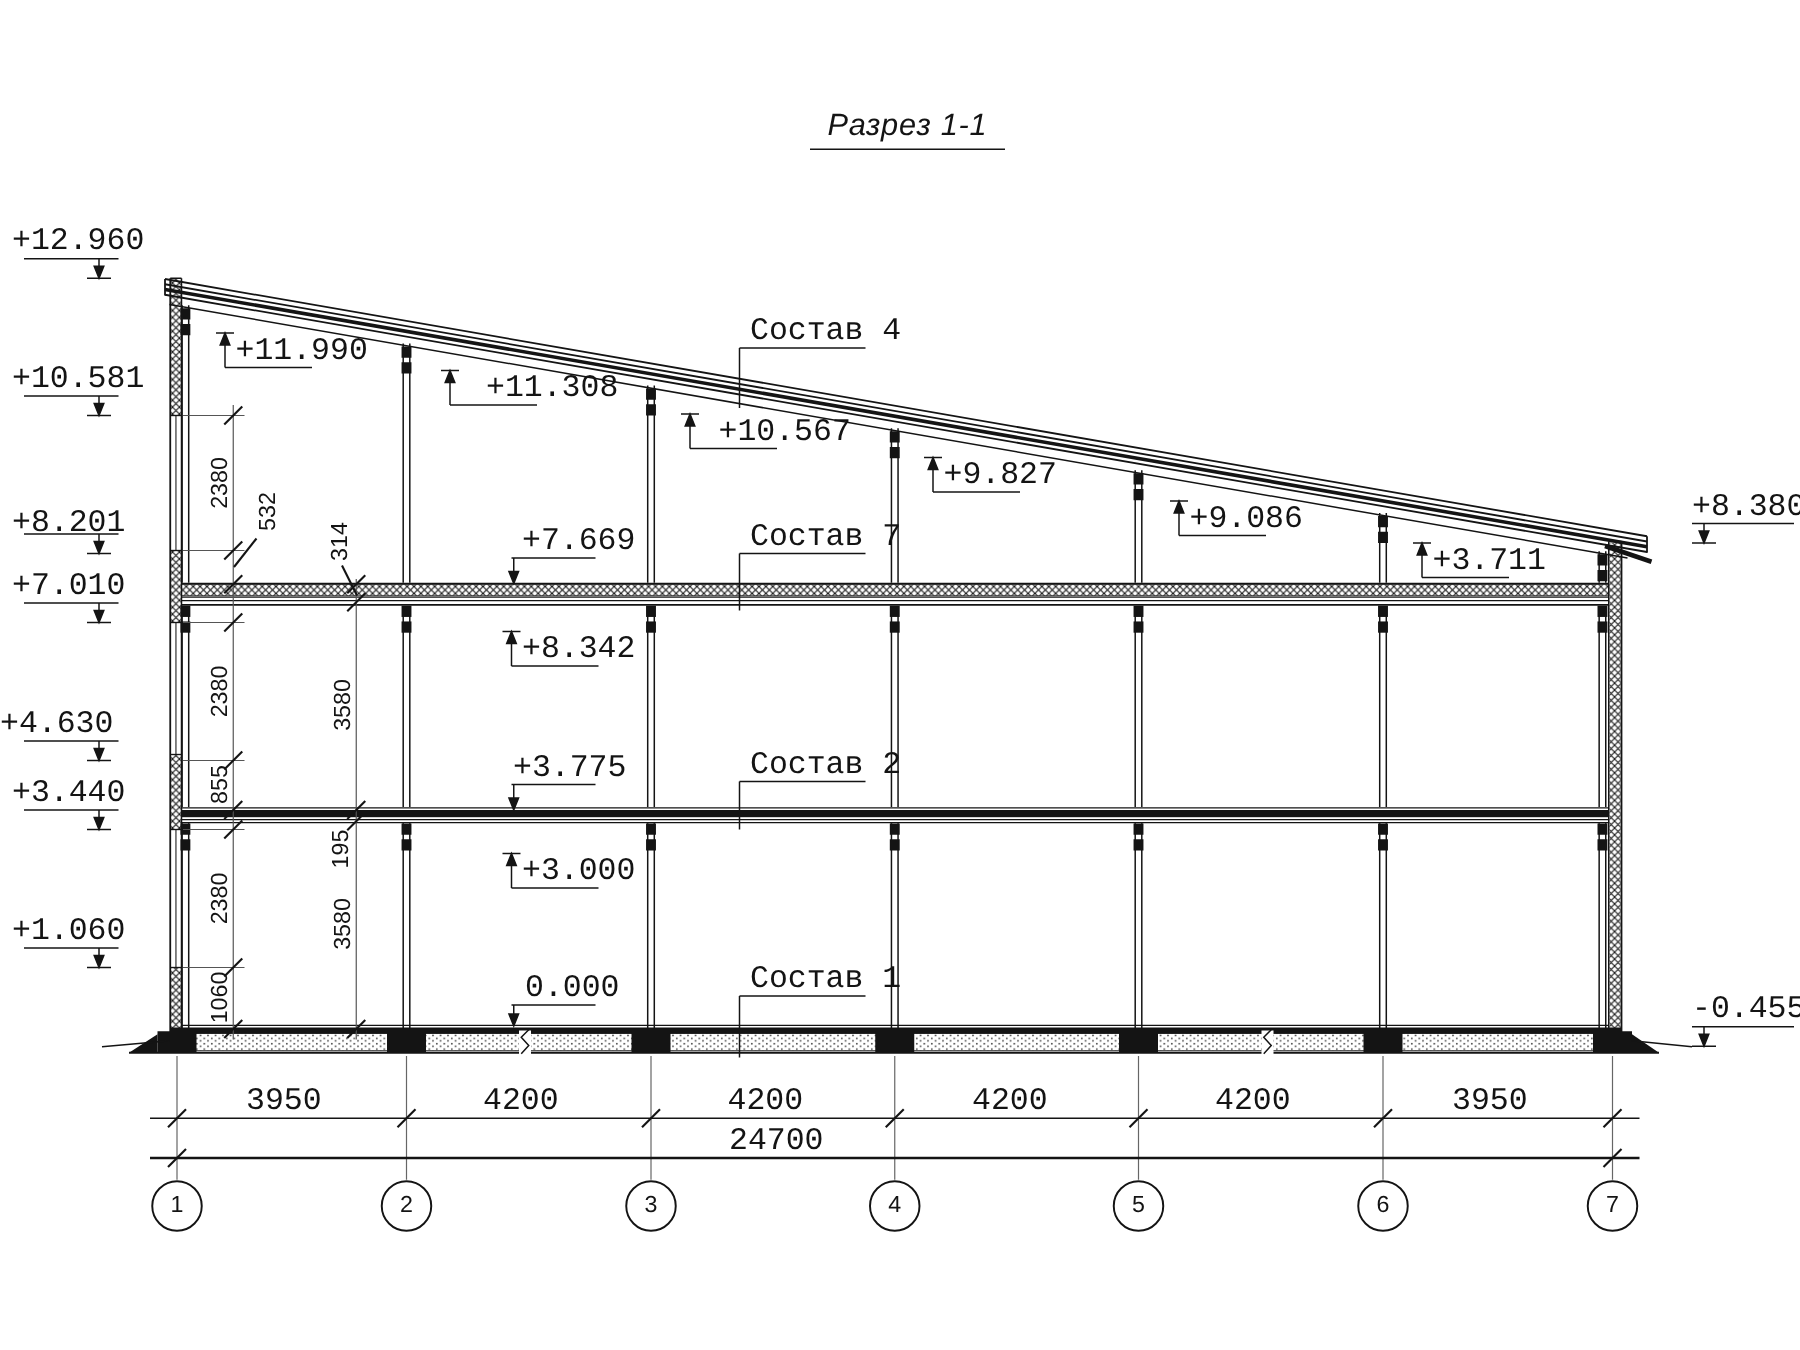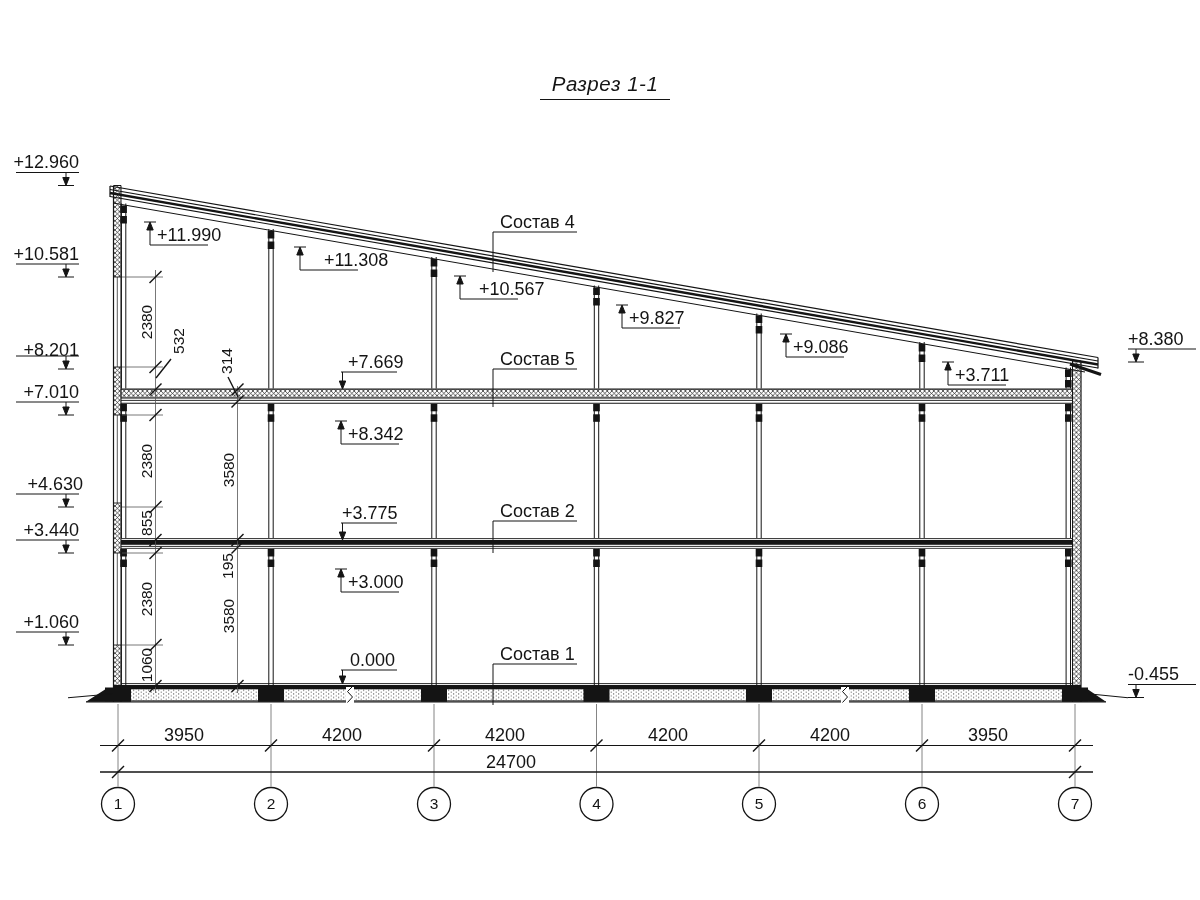--- a/index.html
+++ b/index.html
@@ -1,19 +1,19 @@
 <!DOCTYPE html>
 <html><head>
 <meta charset="utf-8">
 <style>
   html,body{margin:0;padding:0;background:#ffffff;}
   #sheet{position:relative;width:1200px;height:900px;background:#fff;overflow:hidden;
          font-family:"Liberation Sans","DejaVu Sans",sans-serif;color:#141414;}
   #sheet svg{position:absolute;left:0;top:0;}
-  .t{position:absolute;white-space:nowrap;font-size:18px;line-height:18px;color:#141414;}
+  .t{position:absolute;white-space:nowrap;font-size:21px;line-height:18px;color:#141414;font-family:Liberation Mono, monospace;}
   .rt{position:absolute;white-space:nowrap;font-size:15.5px;line-height:16px;color:#141414;
       transform:translate(-50%,-50%) rotate(-90deg);}
   .ctr{text-align:left;}
   .rgt{text-align:right;}
   .title{position:absolute;left:540px;top:72px;width:130px;text-align:center;
          font-size:20.5px;font-style:italic;border-bottom:1.4px solid #141414;
          padding-bottom:3px;letter-spacing:.5px;}
   .bub{position:absolute;width:34px;text-align:center;font-size:15.5px;}
 </style>
 </head>
@@ -349,41 +349,41 @@
     <circle cx="1075" cy="804" r="16.5"></circle>
   </g>
 </svg>
 
   <div class="title">Разрез 1-1</div>
 
   <div class="t rgt" style="left:8px;top:153px;width:71px">+12.960</div>
   <div class="t rgt" style="left:8px;top:244.5px;width:71px">+10.581</div>
   <div class="t rgt" style="left:8px;top:341px;width:71px">+8.201</div>
   <div class="t rgt" style="left:8px;top:382.5px;width:71px">+7.010</div>
-  <div class="t rgt" style="left:12px;top:474.5px;width:71px">+4.630</div>
+  <div class="t rgt" style="left:0;top:474.5px;width:71px">+4.630</div>
   <div class="t rgt" style="left:8px;top:520.5px;width:71px">+3.440</div>
   <div class="t rgt" style="left:8px;top:612.5px;width:71px">+1.060</div>
 
   <div class="t ctr" style="left:1128px;top:329.5px;width:68px">+8.380</div>
   <div class="t ctr" style="left:1128px;top:665px;width:68px">-0.455</div>
 
   <div class="t" style="left:157px;top:226px">+11.990</div>
   <div class="t" style="left:324px;top:251px">+11.308</div>
   <div class="t" style="left:479px;top:280px">+10.567</div>
   <div class="t" style="left:629px;top:309px">+9.827</div>
   <div class="t" style="left:793px;top:338px">+9.086</div>
   <div class="t" style="left:955px;top:366px">+3.711</div>
   <div class="t" style="left:348px;top:353px">+7.669</div>
   <div class="t" style="left:348px;top:425px">+8.342</div>
   <div class="t" style="left:342px;top:504px">+3.775</div>
   <div class="t" style="left:348px;top:573px">+3.000</div>
   <div class="t" style="left:350px;top:651px">0.000</div>
 
   <div class="t" style="left:500px;top:213px">Состав 4</div>
-  <div class="t" style="left:500px;top:350px">Состав 5</div>
+  <div class="t" style="left:500px;top:350px">Состав 7</div>
   <div class="t" style="left:500px;top:502px">Состав 2</div>
   <div class="t" style="left:500px;top:645px">Состав 1</div>
 
   <div class="rt" style="left:147px;top:322px">2380</div>
   <div class="rt" style="left:179px;top:341px">532</div>
   <div class="rt" style="left:147px;top:461px">2380</div>
   <div class="rt" style="left:147px;top:523px">855</div>
   <div class="rt" style="left:147px;top:599px">2380</div>
   <div class="rt" style="left:147px;top:665px">1060</div>
 

